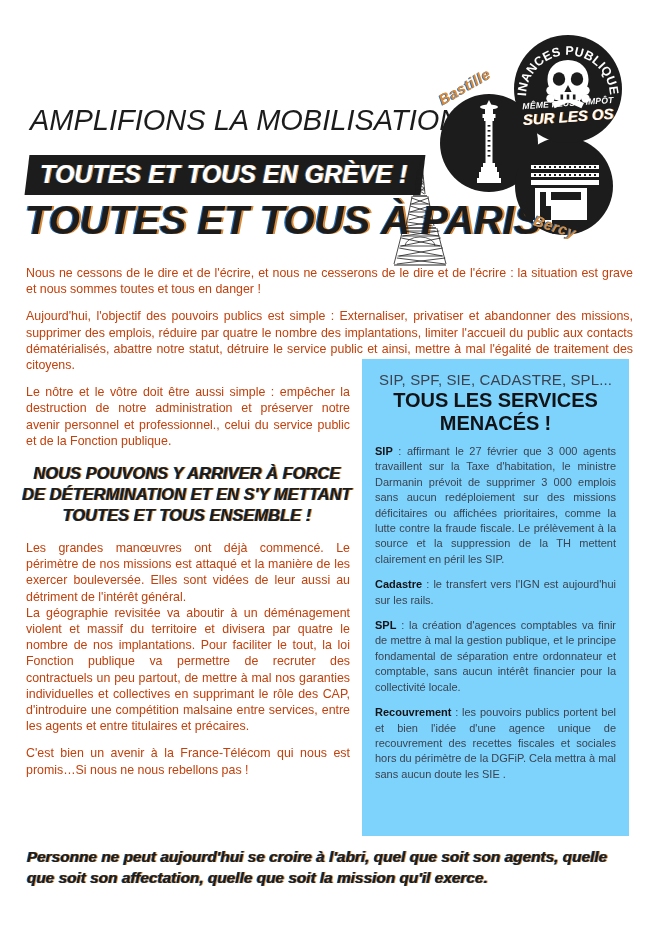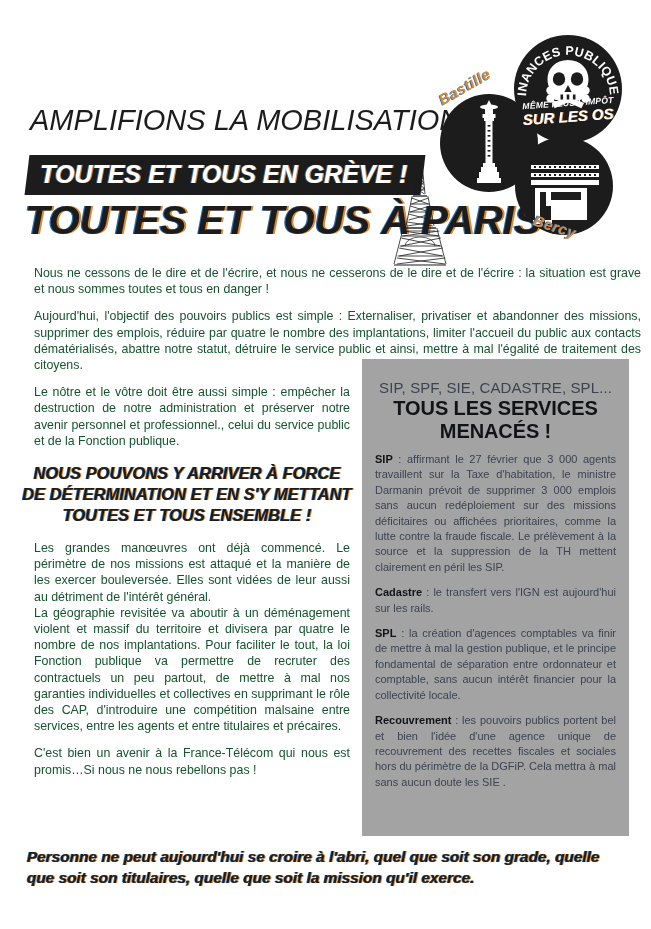--- a/index.html
+++ b/index.html
@@ -130,36 +130,36 @@
     font-size: 15px; font-weight: 900; font-style: italic;
     color: #ffffff;
     text-shadow: 1px 0 0 #d98b3a;
     transform: rotate(-4deg);
   }
 
   
   .body-area { position: relative; padding: 0 22px; }
 
   p.just {
-    margin: 0 0 11px 12px;
+    margin: 0 0 11px 4px;
     font-size: 12.4px;
     line-height: 16.2px;
     text-align: justify;
-    color: #14532d;
+    color: #c2410c;
   }
 
   .intro { width: 607px; }
 
   
   .grey-box {
     position: absolute;
     left: 362px; top: 359px;
     width: 267px; height: 477px;
-    background: #a3a3a3;
-    padding: 16px 13px 10px 13px;
+    background: #7dd3fc;
+    padding: 8px 13px 10px 13px;
     z-index: 4;
   }
   .gb-title1 {
     text-align: center;
     font-size: 15px;
     color: #3c4250;
     margin: 4px 0 1px 0;
     letter-spacing: 0.1px;
   }
   .gb-title2 {
@@ -376,13 +376,13 @@
     <b>Cadastre</b><span> : le transfert vers l'IGN est aujourd'hui sur les rails.</span>
   </p>
   <p class="gb-p">
     <b>SPL</b><span> : la création d'agences comptables va finir de mettre à mal la gestion publique, et le principe fondamental de séparation entre ordonnateur et comptable, sans aucun intérêt financier pour la collectivité locale.</span>
   </p>
   <p class="gb-p">
     <b>Recouvrement</b><span> : les pouvoirs publics portent bel et bien l'idée d'une agence unique de recouvrement des recettes fiscales et sociales hors du périmètre de la DGFiP. Cela mettra à mal sans aucun doute les SIE .</span>
   </p>
 </div>
 
-<div class="footer-line">Personne ne peut aujourd'hui se croire à l'abri, quel que soit son grade, quelle que soit son titulaires, quelle que soit la mission qu'il exerce.</div>
+<div class="footer-line">Personne ne peut aujourd'hui se croire à l'abri, quel que soit son agents, quelle que soit son affectation, quelle que soit la mission qu'il exerce.</div>
 
 </body></html>

